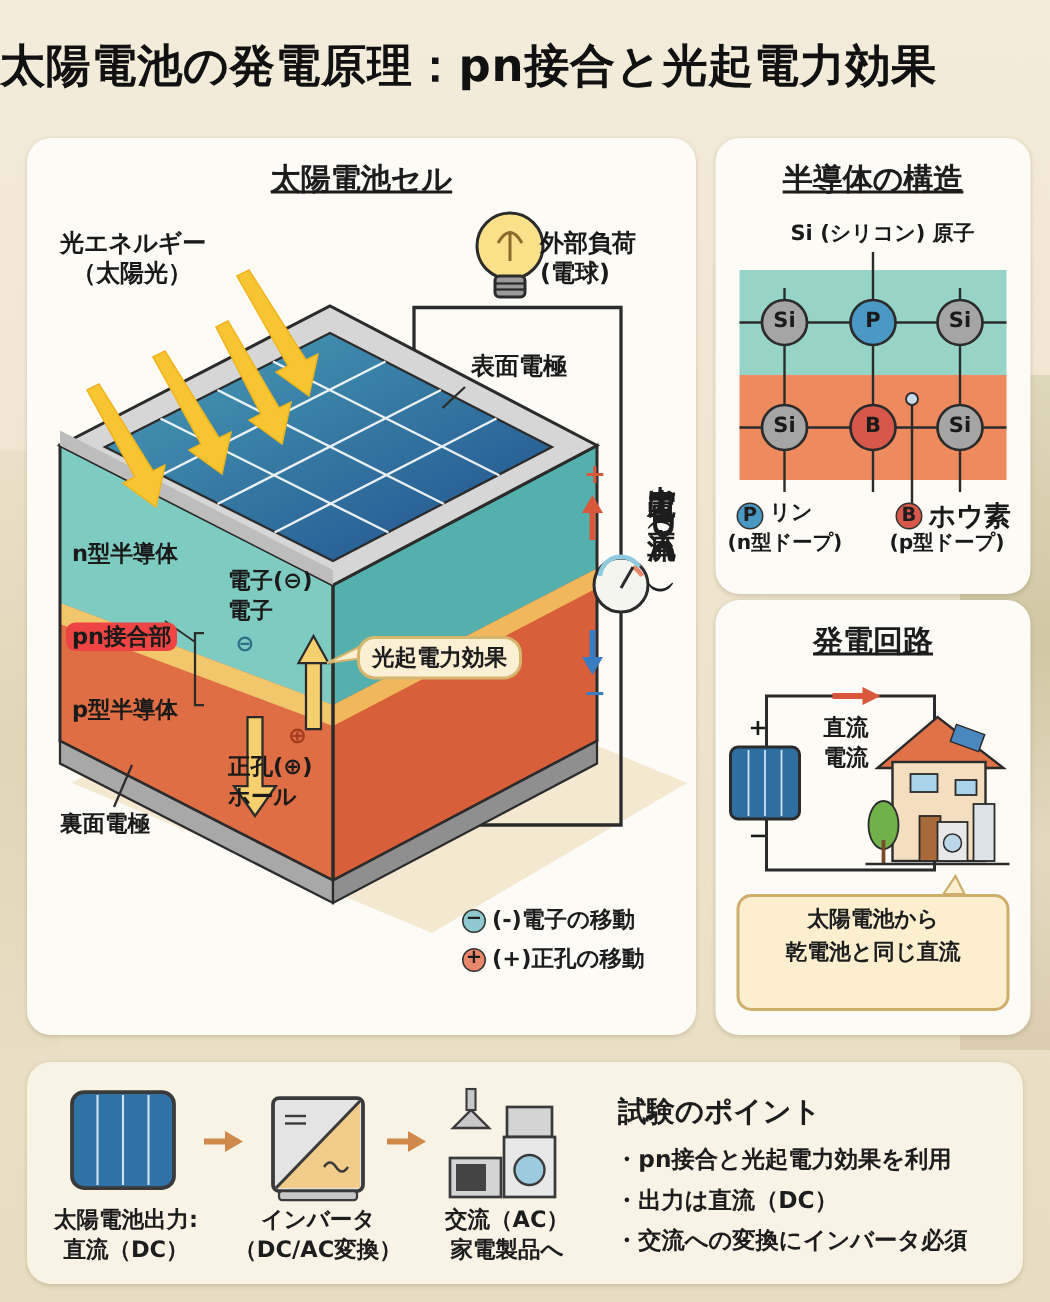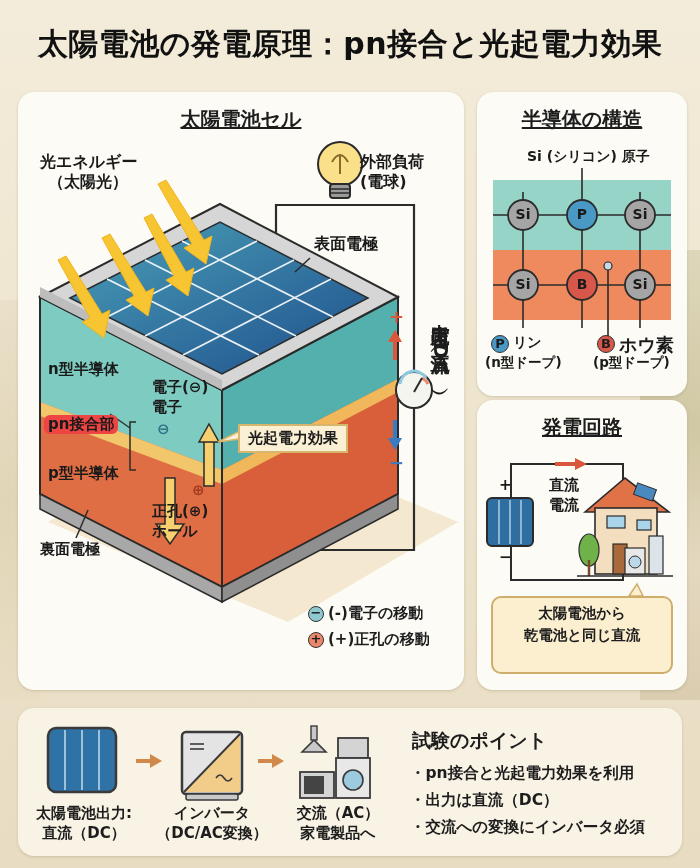--- a/index.html
+++ b/index.html
@@ -14,21 +14,21 @@
     position: absolute; right: 0; top: 250px; width: 60px; height: 450px;
     background: linear-gradient(180deg, #d9d3b4 0%, #c9c19a 40%, #e2d6bd 70%, #d6c8aa 100%);
     opacity: .8;
   }
   .bg-hills-left {
     position: absolute; left: 0; top: 300px; width: 40px; height: 400px;
     background: linear-gradient(180deg, #e6dcc4 0%, #d8cca8 50%, #e8dcc2 100%);
     opacity: .6;
   }
   .title {
-    position: absolute; top: 24px; left: 0; width: 700px; text-align: center;
+    position: absolute; top: 24px; left: 0; width: 700px; 
     font-size: 30px; font-weight: bold; letter-spacing: 0.5px; color: #111;
   }
   .panel {
     position: absolute; background: #fcfbf5; border-radius: 16px;
     box-shadow: 0 1px 3px rgba(120,100,60,.25);
   }
   .panel-title { position: absolute; width: 100%; text-align: center; font-weight: bold; font-size: 20px; text-decoration: underline; }
 
   
   #cell-panel { left: 18px; top: 92px; width: 446px; height: 598px; }
@@ -44,21 +44,21 @@
 
   
   #bottom-panel { left: 18px; top: 708px; width: 664px; height: 148px; background: #f8f3e4; }
   .flow-label { position: absolute; text-align: center; font-weight: bold; font-size: 15px; line-height: 1.3; white-space: nowrap; }
   .points-title { position: absolute; left: 394px; top: 20px; font-size: 19px; font-weight: bold; }
   .points-list { position: absolute; left: 392px; top: 52px; list-style: none; }
   .points-list li { font-size: 15.5px; font-weight: bold; line-height: 27px; white-space: nowrap; }
   .points-list li::before { content: "・"; }
 
   .callout {
-    position: absolute; background: #fbf0d3; border: 2px solid #d6b56d; border-radius: 0;
+    position: absolute; background: #fbf0d3; border: 2px solid #d6b56d; border-radius: 12px;
     font-weight: bold; font-size: 15px; padding: 3px 8px; white-space: nowrap;
   }
   .note-box {
     position: absolute; left: 14px; top: 196px; width: 182px; height: 78px;
     background: #fbefd0; border: 2px solid #cfae6c; border-radius: 10px;
     text-align: center; font-weight: bold; font-size: 14.5px; line-height: 22px; padding-top: 4px;
   }
   .vtext {
     position: absolute; writing-mode: vertical-rl; font-weight: bold; font-size: 19px;
     letter-spacing: 2px; white-space: nowrap;

